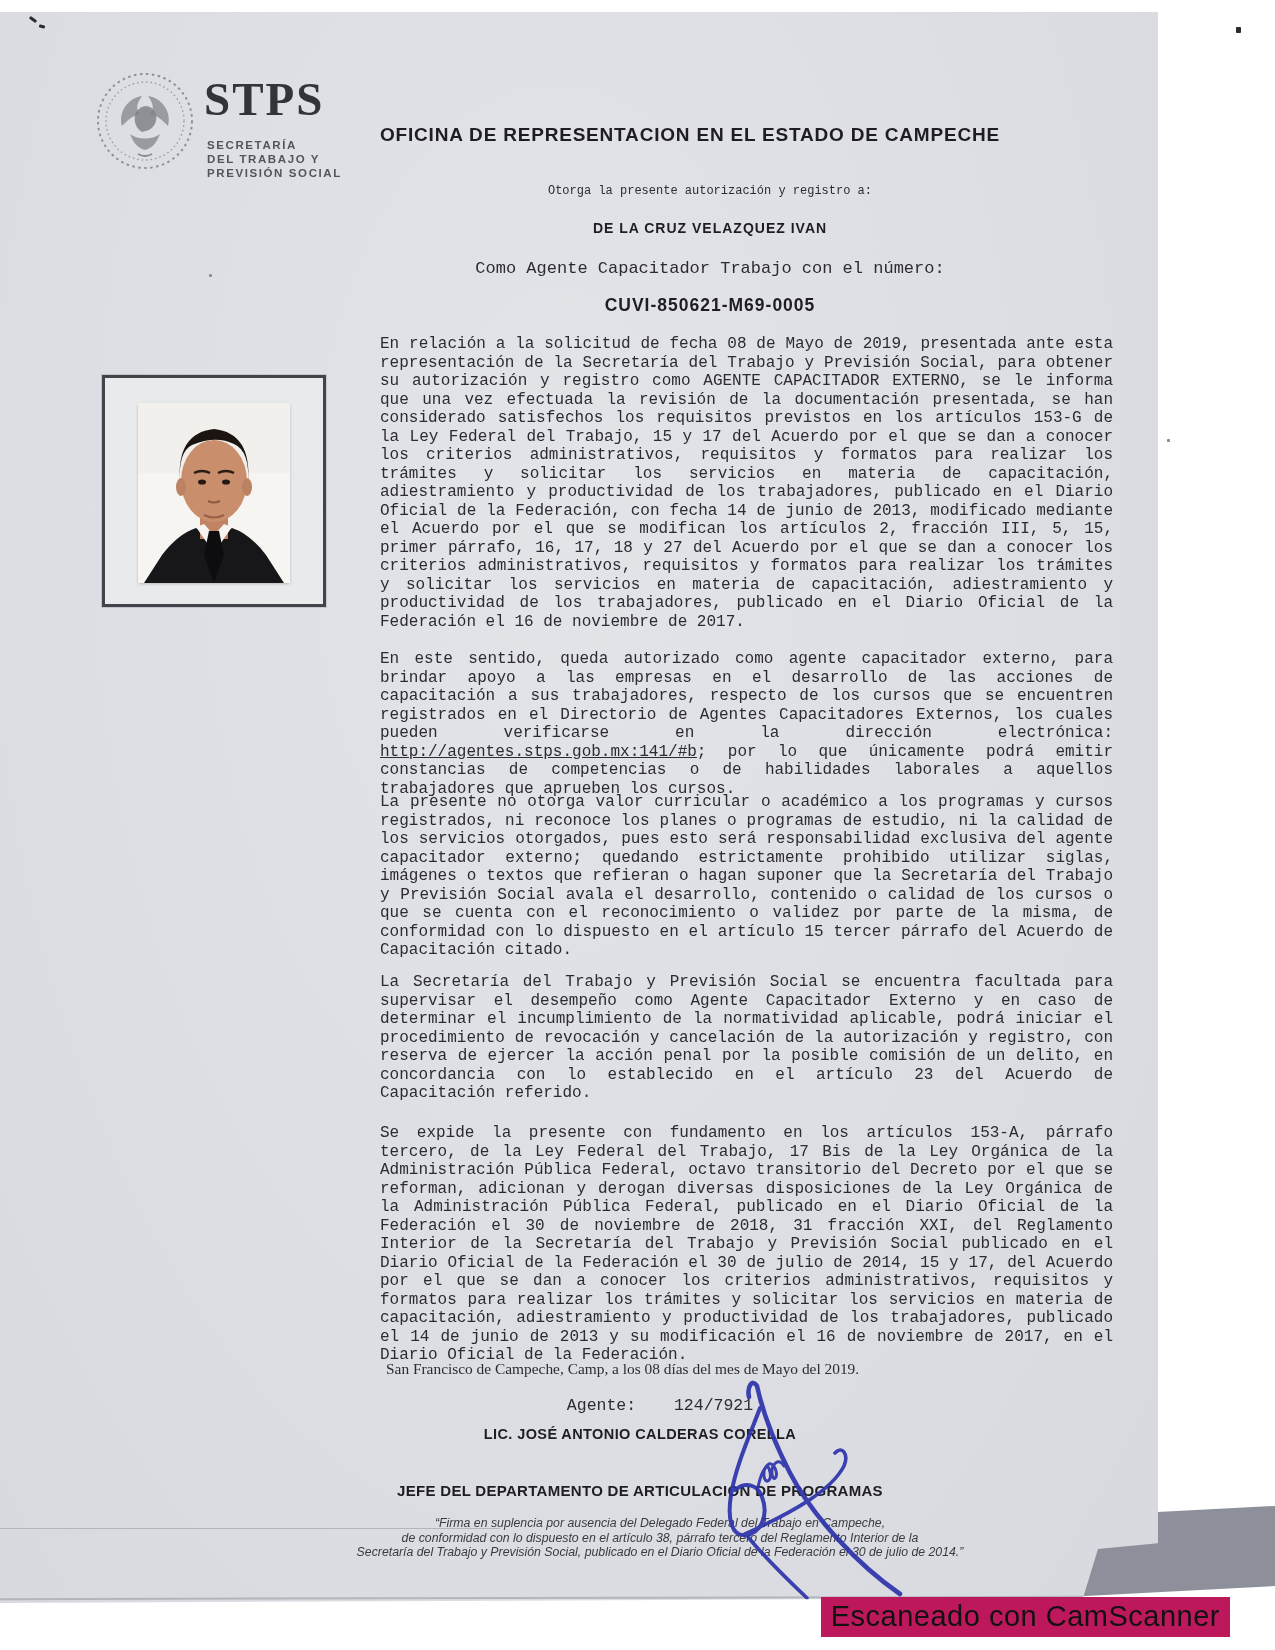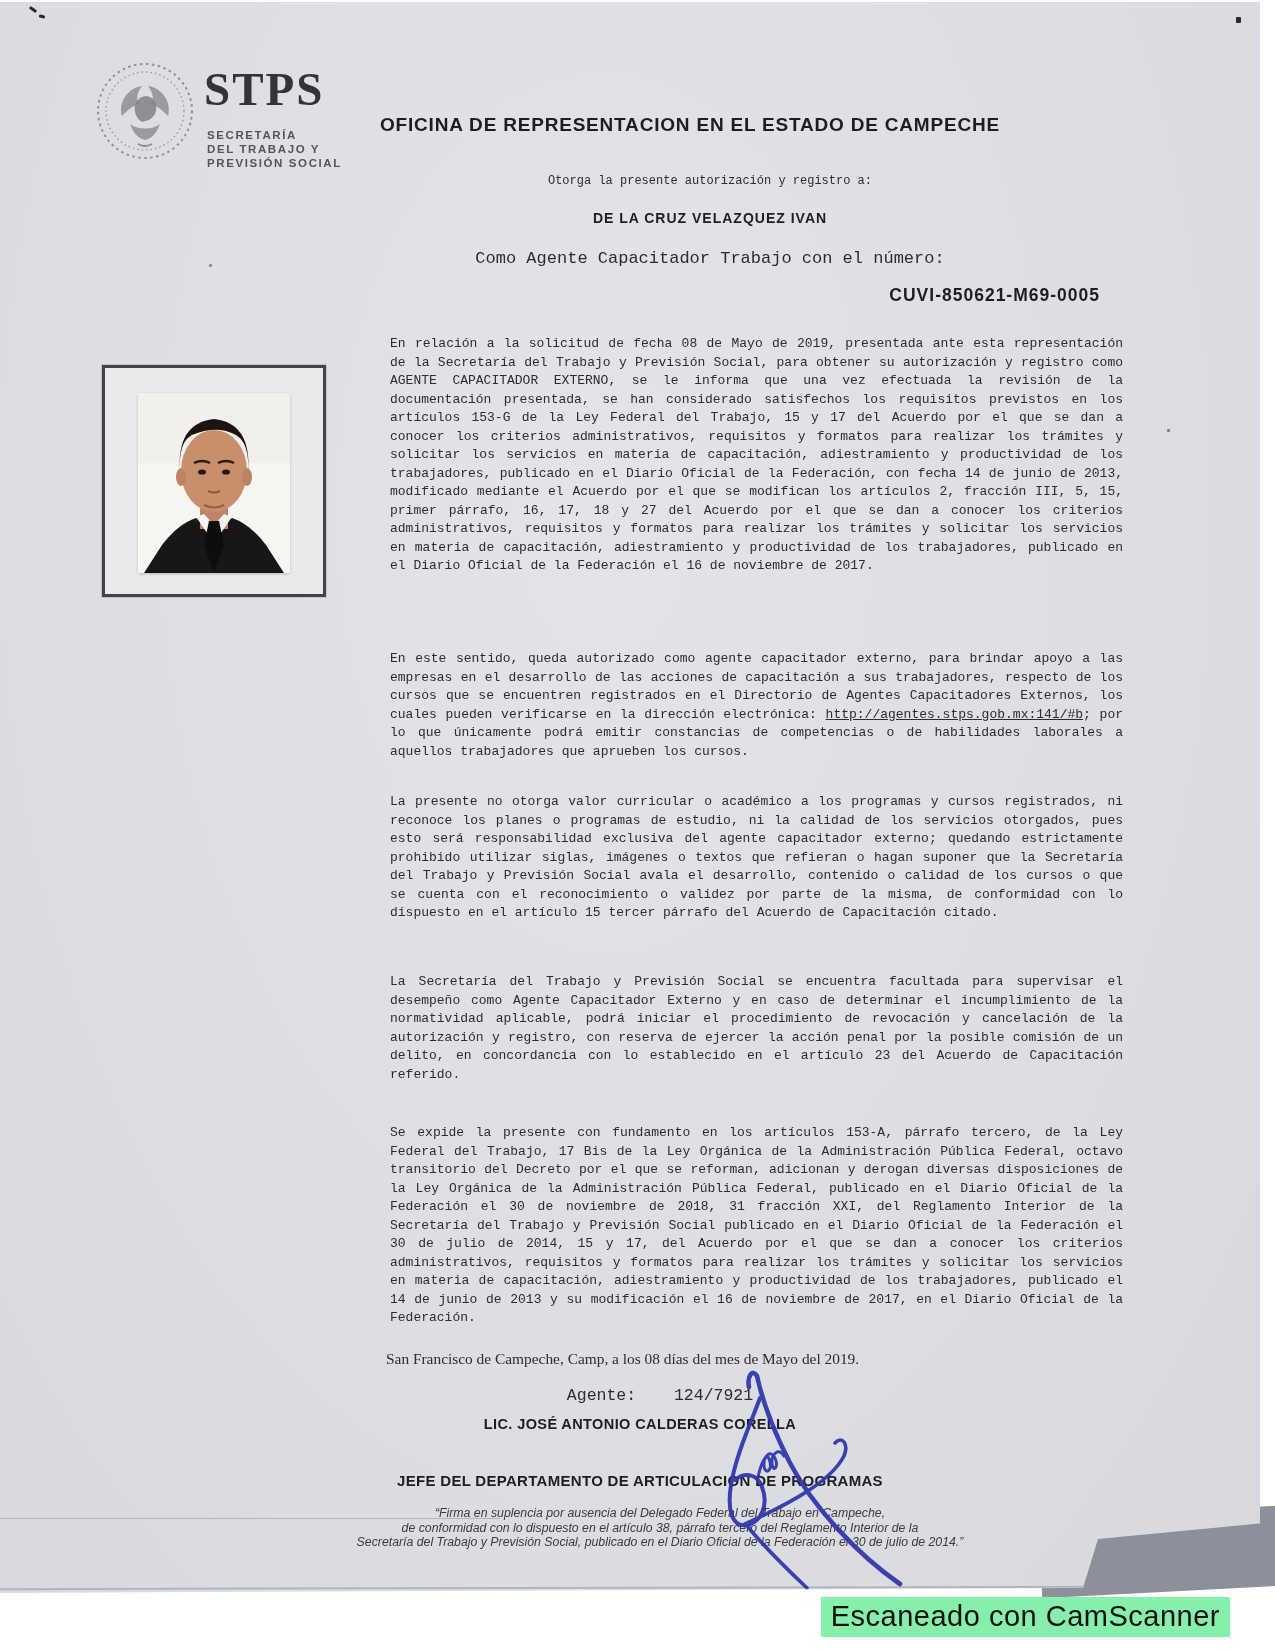--- a/index.html
+++ b/index.html
@@ -2,38 +2,38 @@
 <html><head>
 <meta charset="utf-8">
 <style>
   html,body{margin:0;padding:0;}
   body{
     width:1275px;height:1650px;position:relative;overflow:hidden;
     background:#ffffff;
     font-family:"Liberation Sans",sans-serif;
   }
   .page{
-    position:absolute;left:0;top:2px;width:1260px;height:1592px;
+    position:absolute;left:0;top:12px;width:1158px;height:1592px;
     background:radial-gradient(ellipse at 48% 32%, #e3e4e8 0%, #dedfe4 48%, #d7d9de 100%);
     clip-path:polygon(0 0,1275px 0,1275px 1520px,1098px 1537px,1083px 1586px,0 1591px);
     z-index:2;
   }
   .scan-shadow{
     position:absolute;left:1040px;top:1512px;width:240px;height:80px;
     background:#8d909a;transform:rotate(-3deg);z-index:1;
   }
   .abs{position:absolute;}
   .mono{font-family:"Liberation Mono","DejaVu Sans Mono",monospace;color:#2b2b31;}
   .sansb{font-family:"Liberation Sans",sans-serif;font-weight:bold;color:#1d1d22;}
   .center-col{left:320px;width:780px;text-align:center;}
   .body-col{left:372px;width:733px;}
   .para{
     font-family:"Liberation Mono","DejaVu Sans Mono",monospace;
-    font-size:13px;line-height:18.5px;color:#2b2b31;
-    text-align:justify;margin:18px;
+    font-size:16px;line-height:18.5px;color:#2b2b31;
+    text-align:justify;margin:8px;
   }
   .url{text-decoration:underline;}
   .hdr{font-size:19px;letter-spacing:0.8px;}
   .photo-frame{
     left:102px;top:363px;width:218px;height:226px;
     border:3px solid #43444a;background:#e9eaec;z-index:3;
     box-shadow:0 0 0 1px rgba(120,120,130,.25);
   }
   .photo-card{
     position:absolute;left:33px;top:25px;width:152px;height:180px;
@@ -52,21 +52,21 @@
   .bottom-edge{left:0;top:1585px;width:1085px;height:2px;background:#b3b5bc;transform:rotate(-0.12deg);z-index:4;}
   .footnote{
     font-style:italic;font-size:12.3px;line-height:14.5px;color:#3a3a40;
     font-family:"Liberation Sans",sans-serif;
   }
   .speck{position:absolute;background:#2a2a2e;border-radius:1px;z-index:5;}
   .watermark{
     left:0;top:1600px;width:1230px;text-align:right;z-index:6;
     font-size:29px;color:#121212;font-weight:500;letter-spacing:.5px;
   }
-  .watermark span{background:#86efac;padding:3px 10px 5px 10px;}
+  .watermark span{background:#be185d;padding:3px 10px 5px 10px;}
   .sig{left:628px;top:1333px;width:335px;height:268px;z-index:7;}
 </style>
 </head>
 <body>
 
 <div class="scan-shadow"></div>
 
 <div class="page">
 
   <svg class="abs seal" viewBox="0 0 106 106">
@@ -83,21 +83,21 @@
     <div>SECRETARÍA</div>
     <div>DEL TRABAJO Y</div>
     <div>PREVISIÓN SOCIAL</div>
   </div>
 
   <div class="abs center-col sansb hdr" style="top:112px;left:300px;">OFICINA DE REPRESENTACION EN EL ESTADO DE CAMPECHE</div>
 
   <div class="abs center-col mono" style="top:172px;font-size:12px;">Otorga la presente autorización y registro a:</div>
   <div class="abs center-col sansb" style="top:208px;font-size:14px;letter-spacing:1px;">DE LA CRUZ VELAZQUEZ IVAN</div>
   <div class="abs center-col mono" style="top:247px;font-size:17px;">Como Agente Capacitador Trabajo con el número:</div>
-  <div class="abs center-col sansb" style="top:283px;font-size:17.5px;letter-spacing:1px;text-align:right;">CUVI-850621-M69-0005</div>
+  <div class="abs center-col sansb" style="top:283px;font-size:17.5px;letter-spacing:1px;">CUVI-850621-M69-0005</div>
 
   <div class="abs photo-frame">
     <div class="photo-card">
       <svg width="152" height="180" viewBox="0 0 152 180">
         <rect x="0" y="0" width="152" height="180" fill="#f6f5f1"></rect>
         <rect x="0" y="0" width="152" height="70" fill="#f1f0ec"></rect>
         <path d="M6,180 L24,152 Q40,131 58,125 L76,136 L94,125 Q112,131 128,152 L146,180 Z" fill="#17171a"></path>
         <rect x="62" y="102" width="28" height="34" fill="#c08363"></rect>
         <ellipse cx="76" cy="78" rx="33" ry="41" fill="#c98e6c"></ellipse>
         <path d="M42,80 Q38,30 76,26 Q114,30 110,80 Q112,48 96,41 Q78,32 54,42 Q40,49 42,80 Z" fill="#1c1410"></path>

